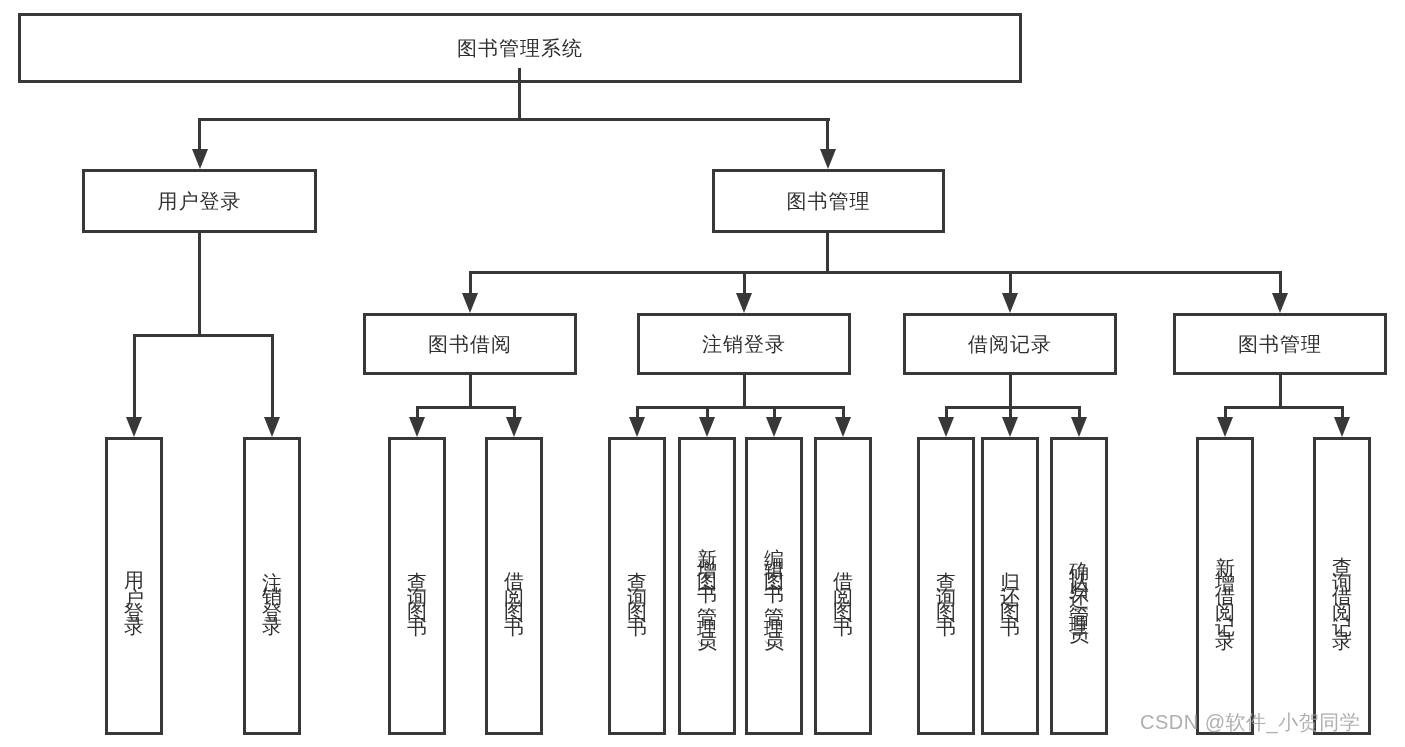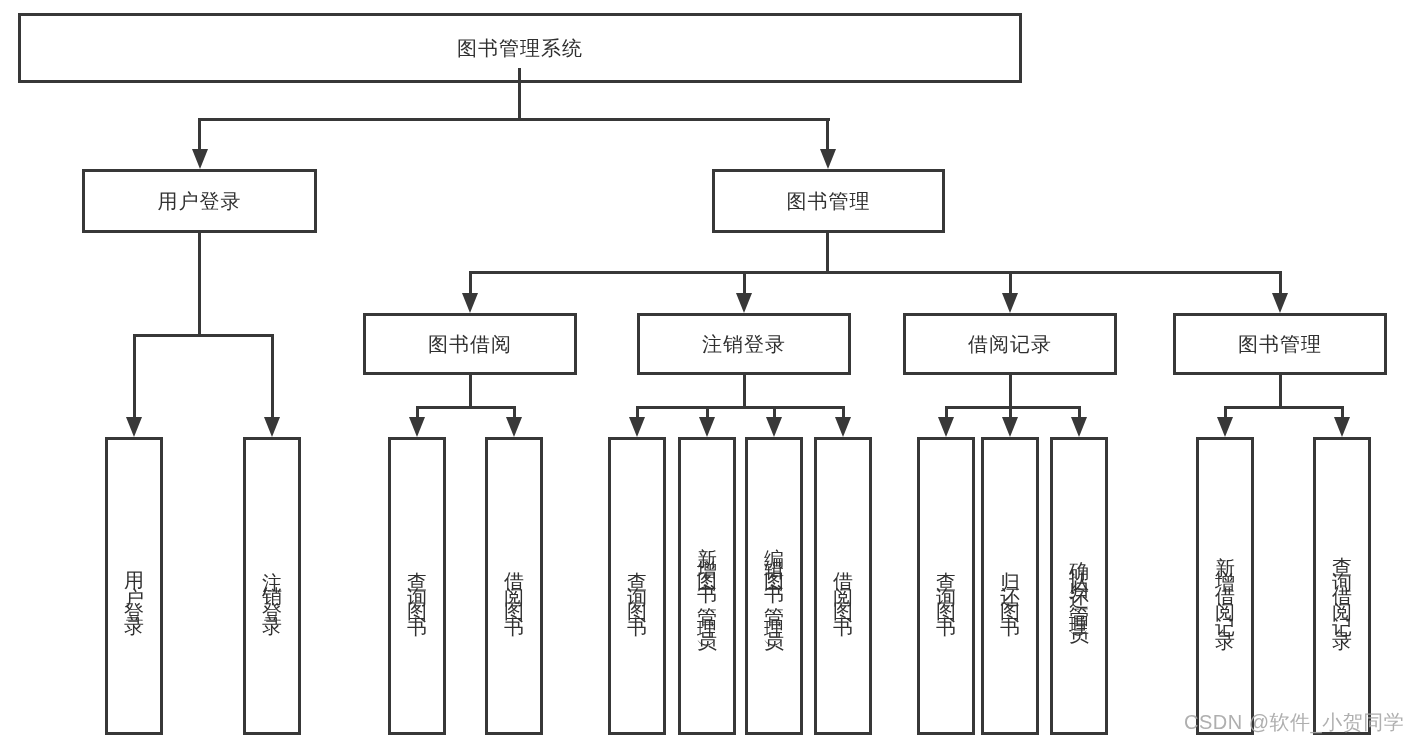--- a/index.html
+++ b/index.html
@@ -19,21 +19,21 @@
   .leafbox.ls8 span{letter-spacing:12px;}
   .leafbox.ls9 span{letter-spacing:9px;}
   .vl{position:absolute;width:3px;background:#383838;}
   .hl{position:absolute;height:3px;background:#383838;}
   .arrow{
     position:absolute;width:0;height:0;
     border-left:8px solid transparent;border-right:8px solid transparent;
     border-top:20px solid #383838;
   }
   .watermark{
-    position:absolute;left:1184px;top:709px;font-size:20px;color:rgba(168,168,168,.92);
+    position:absolute;left:1140px;top:709px;font-size:20px;color:rgba(168,168,168,.92);
     white-space:nowrap;z-index:5;letter-spacing:0.5px;
   }
 </style>
 </head>
 <body>
 
 <div class="canvas">
 
   <div class="box" style="left:18px;top:13px;width:1004px;height:70px;">
     <span>图书管理系统</span>

